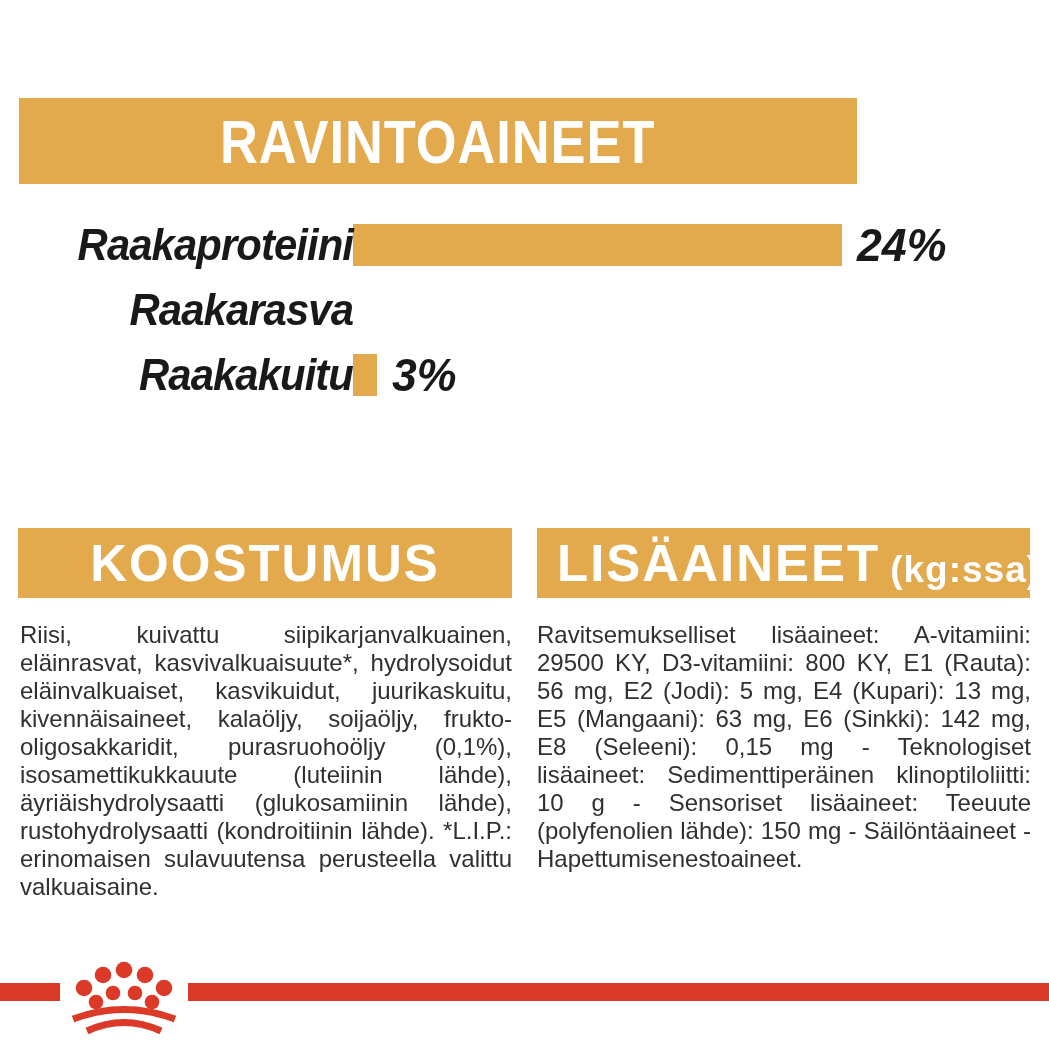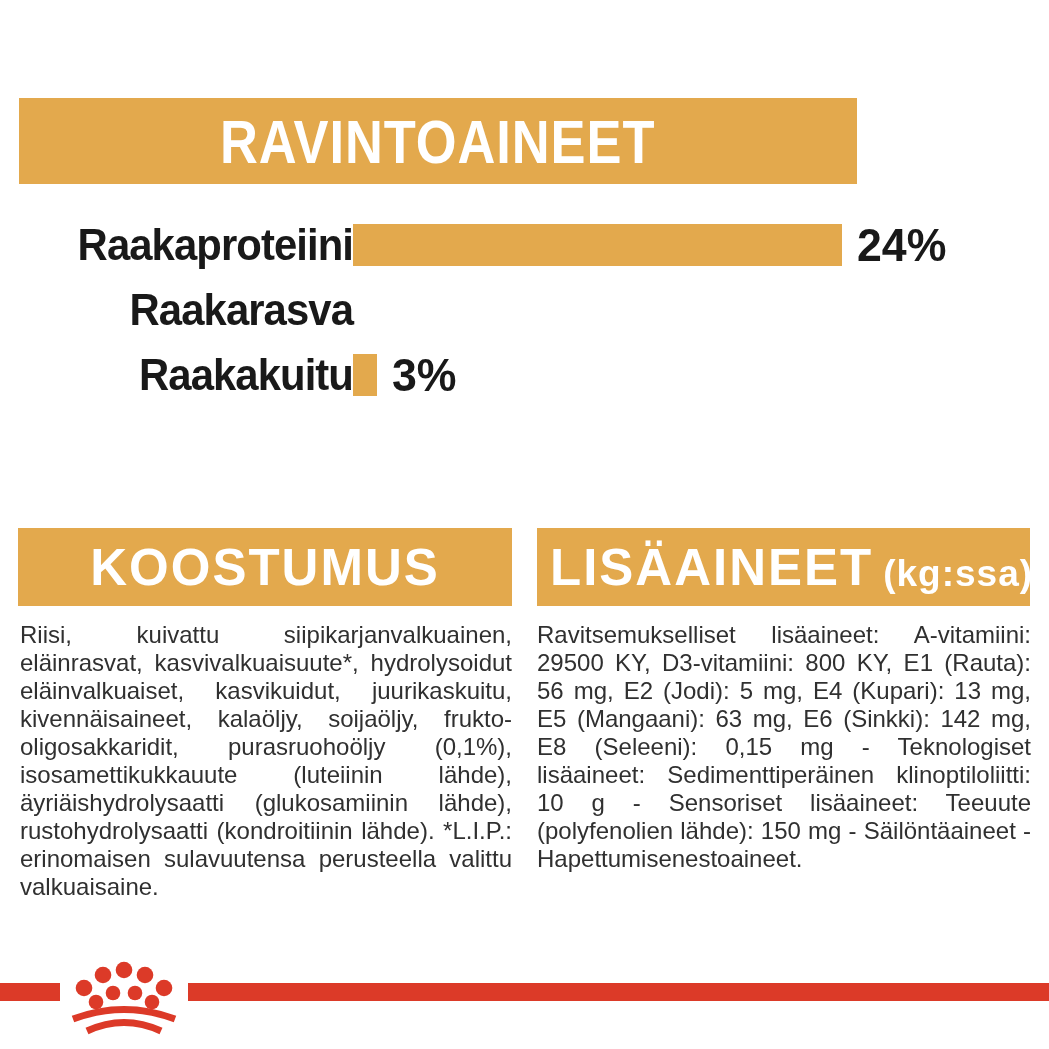--- a/index.html
+++ b/index.html
@@ -20,47 +20,47 @@
     display:flex; align-items:center; justify-content:center;
   }
   .banner-title {
     color:#ffffff; font-weight:bold; font-size:57px;
     letter-spacing:1px;
     transform:scale(0.92,1.08);
     white-space:nowrap;
   }
 
   
-  .chart { position:absolute; left:0; top:212px; width:1049px; }
+  .chart { position:absolute; left:0; top:212px; width:1049px;font-style:italic; }
   .chart-row { display:flex; align-items:center; height:65px; }
   .chart-label {
     width:353px; text-align:right;
     font-weight:bold; font-size:45px; color:#191919;
     letter-spacing:-1px;
     transform:scaleX(0.93); transform-origin:right center;
     white-space:nowrap;
   }
   .bar-area { display:flex; align-items:center; }
   .bar { height:42px; background:#E3A94D; }
   .chart-value {
     margin-left:15px;
     font-weight:bold; font-size:47px; color:#191919;
     transform:scaleX(0.95); transform-origin:left center;
     white-space:nowrap;
   }
 
   
   .sec-header {
-    position:absolute; top:528px; height:78px;
+    position:absolute; top:528px; height:70px;
     background:#E3A94D;
     display:flex; align-items:center;
     color:#ffffff; font-weight:bold;
   }
   .sec-header.left  { left:18px;  width:494px; justify-content:center; }
-  .sec-header.right { left:537px; width:493px; justify-content:flex-start; padding-left:13px; }
+  .sec-header.right { left:537px; width:493px; justify-content:flex-start; padding-left:20px; }
   .sec-title { font-size:51px; letter-spacing:2px; white-space:nowrap; }
   .sec-title-suffix { font-size:37px; font-weight:bold; margin-left:10px; letter-spacing:1px; padding-top:14px; }
 
   .body-text {
     position:absolute; top:621px;
     font-size:24px; line-height:28px;
     color:#303030;
     text-align:justify;
   }
   .body-text.left  { left:20px;  width:492px; }

